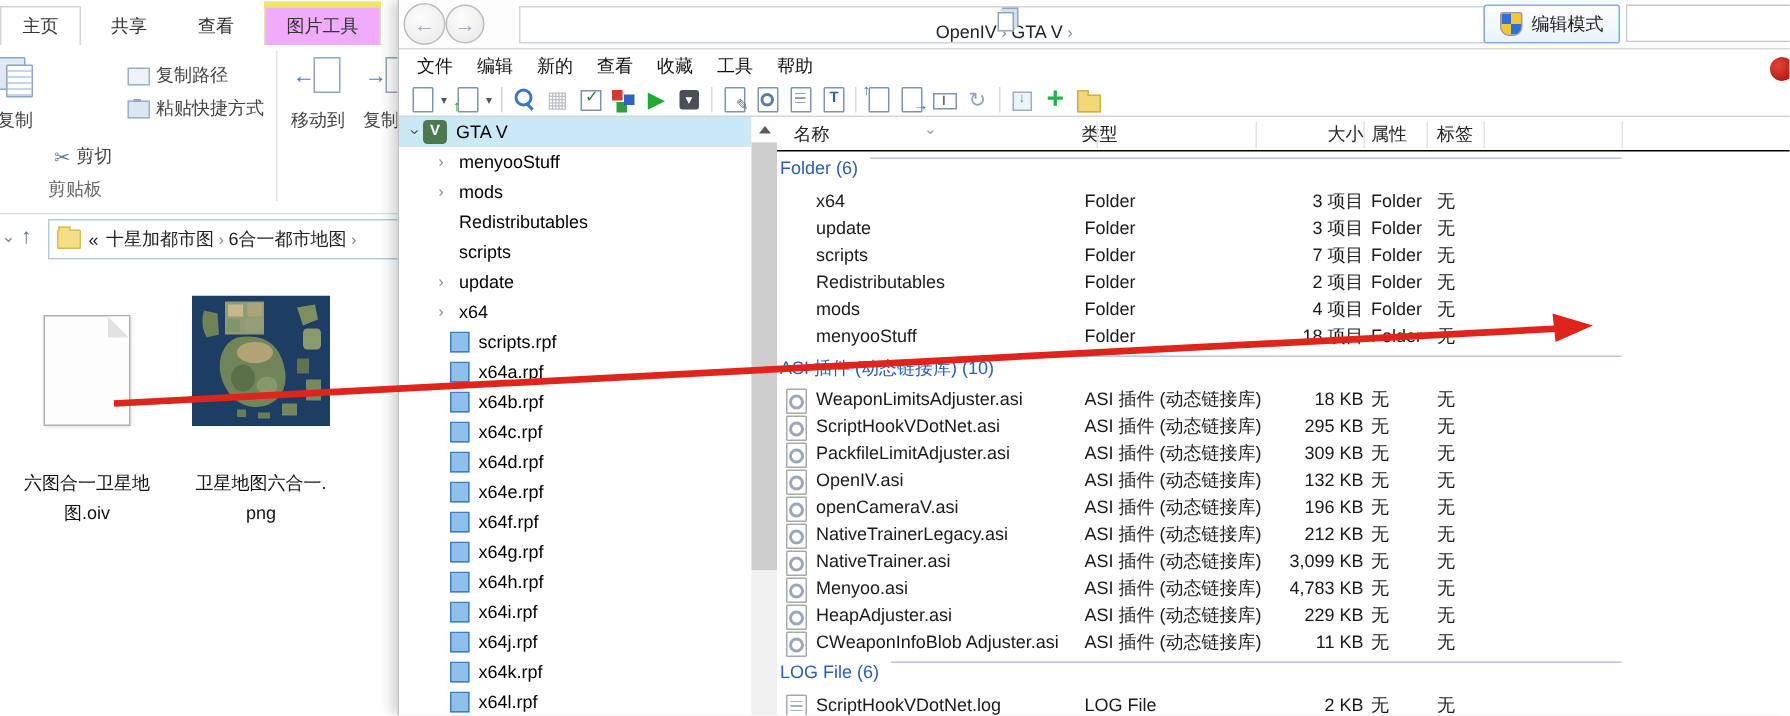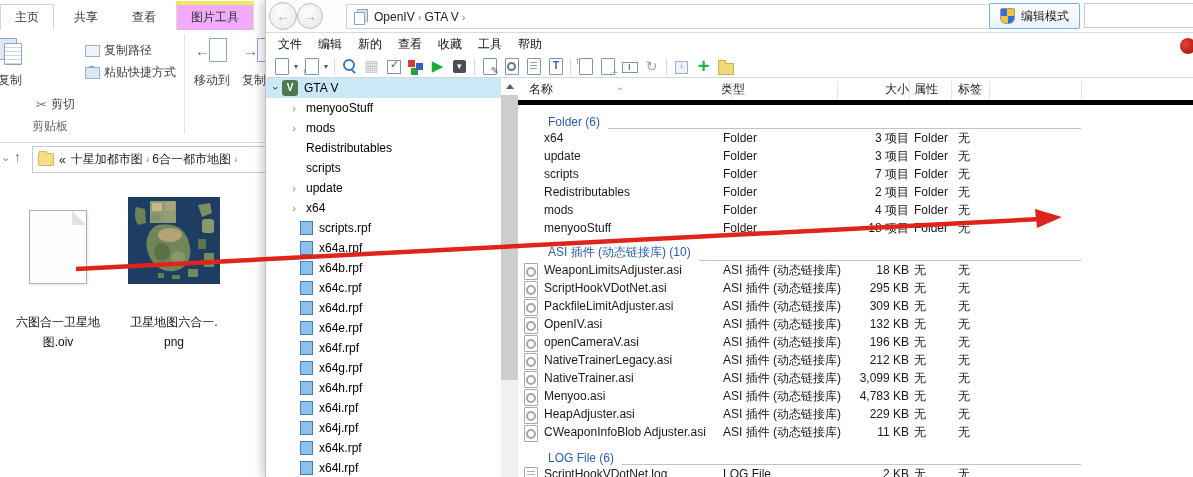--- a/index.html
+++ b/index.html
@@ -58,21 +58,21 @@
   .bigpage{position:relative;width:56px;height:72px;background:#fdfdfd;border:1px solid #b0b0b0;box-shadow:1px 1px 2px rgba(0,0,0,.10);}
   .bigpage::before{content:"";position:absolute;right:0;top:0;border-top:14px solid #fff;border-left:14px solid #e2e2e2;}
   .fname{line-height:20px;color:#111;}
   .fname.first{margin-top:28px;}
   
   .openiv{position:absolute;left:265px;top:0;width:928px;height:477px;background:#fff;border-left:1px solid #bfbfbf;box-shadow:-4px 0 8px rgba(0,0,0,.18);}
   .topbar{position:absolute;left:0;top:0;right:0;height:32px;border-bottom:1px solid #d9d9d9;background:#fdfdfd;}
   .navcirc{position:absolute;width:26px;height:26px;border-radius:50%;border:1px solid #bcbcbc;background:radial-gradient(circle at 40% 35%,#fdfdfd,#e7e7e7);color:#9fb0c4;display:flex;align-items:center;justify-content:center;font-size:14px;}
   .nav-back{left:3px;top:2px;}
   .nav-fwd{left:31px;top:3px;width:24px;height:24px;}
-  .crumb-bar{position:absolute;left:80px;top:4px;width:636px;height:23px;border:1px solid #ccd6e0;background:#fff;display:flex;align-items:center;gap:6px;padding-left:6px;}
+  .crumb-bar{position:absolute;left:80px;top:4px;width:636px;height:23px;border:1px solid #ccd6e0;background:#fff;display:flex;align-items:center;gap:6px;padding-left:6px;flex-direction:column;}
   .ic-crumb{position:relative;width:15px;height:15px;}
   .ic-crumb::before{content:"";position:absolute;left:1px;top:3px;width:9px;height:11px;background:#fff;border:1px solid #92a6ba;box-shadow:2px -2px 0 #d6e0ea,3px -3px 0 #92a6ba;}
   .crumb{color:#222;}
   .editmode-btn{position:absolute;left:723px;top:3px;height:24px;padding:0 10px;display:flex;align-items:center;gap:6px;border:1px solid #7ab0e2;border-radius:2px;background:linear-gradient(#fdfeff,#e9f3fc);}
   .uac{width:13px;height:14px;border:1px solid #9a9a9a;border-radius:2px 2px 6px 6px;background:conic-gradient(#f4c43b 0 90deg,#2f6fd6 90deg 180deg,#f4c43b 180deg 270deg,#2f6fd6 270deg 360deg);}
   .searchbox{position:absolute;left:818px;top:3px;width:120px;height:23px;border:1px solid #c9c9c9;background:#fff;}
   .searchbox input{border:none;outline:none;width:100%;height:100%;font:inherit;padding:0 4px;box-sizing:border-box;}
   .menurow{position:absolute;left:0;top:33px;right:0;height:22px;display:flex;align-items:center;padding-left:4px;}
   .menu-item{padding:0 8px;color:#111;cursor:default;}
   .reddot{position:absolute;left:914px;top:38px;width:16px;height:16px;border-radius:50%;background:radial-gradient(circle at 35% 35%,#e0463a,#9c0b05);}
@@ -128,30 +128,30 @@
   .folder-blue{background:#3fa3f0;box-shadow:inset 0 0 0 1px #1f7fd0;}
   .folder-teal{background:#8fb9ab;box-shadow:inset 0 0 0 1px #6a9a8a;}
   .rpf{width:13px;height:14px;background:#8ec0ee;box-shadow:inset 0 0 0 1px #3f7ec0;}
   .rpf::before{content:"";position:absolute;left:3px;top:-3px;width:13px;height:14px;background:#5a94d4;box-shadow:inset 0 0 0 1px #3668a8;z-index:-1;}
   .asi{width:12px;height:15px;background:#fff;border:1px solid #a8a8a8;border-radius:1px;}
   .asi::after{content:"";position:absolute;left:1px;top:3px;width:6px;height:6px;border:2px solid #9aa7b8;border-radius:50%;}
   .log{width:12px;height:15px;background:#fff;border:1px solid #a8a8a8;border-radius:1px;}
   .log::after{content:"";position:absolute;left:2px;right:2px;top:3px;height:9px;background:repeating-linear-gradient(#9fb0c0 0 1px,transparent 1px 3px);}
   
   .list-panel{position:absolute;left:252px;top:0;right:0;bottom:0;background:#fff;overflow:hidden;}
-  .list-header{position:relative;height:22px;border-bottom:5px solid #000000;color:#222;}
+  .list-header{position:relative;height:22px;border-bottom:1px solid #000000;color:#222;}
   .list-header span{position:absolute;top:3px;white-space:nowrap;}
   .h-name{left:11px;}
   .h-type{left:203px;}
   .h-size{left:300px;width:91px;text-align:right;}
   .h-attr{left:396px;}
   .h-tag{left:440px;font-family:Liberation Mono, monospace;}
   .sortchev{position:absolute;left:98px;top:-3px;color:#999;font-size:10px;}
   .hsep{position:absolute;top:2px;height:18px;width:1px;background:#e3e3e3;}
-  .sec-head{display:flex;align-items:flex-end;height:20px;padding-left:30px;margin-top:4px;}
+  .sec-head{display:flex;align-items:flex-start;height:20px;padding-left:2px;margin-top:4px;}
   .sec-title{color:#2b5db4;white-space:nowrap;}
   .sec-rule{flex:1;border-top:1px solid #b7c5d9;margin:0 113px 0 8px;}
   .list-row{position:relative;height:18px;line-height:18px;}
   .list-row span{position:absolute;white-space:nowrap;}
   .c-icon{left:6px;top:2px;}
   .c-name{left:26px;}
   .c-type{left:205px;}
   .c-size{left:290px;width:101px;text-align:right;}
   .c-attr{left:396px;}
   .c-tag{left:440px;}

